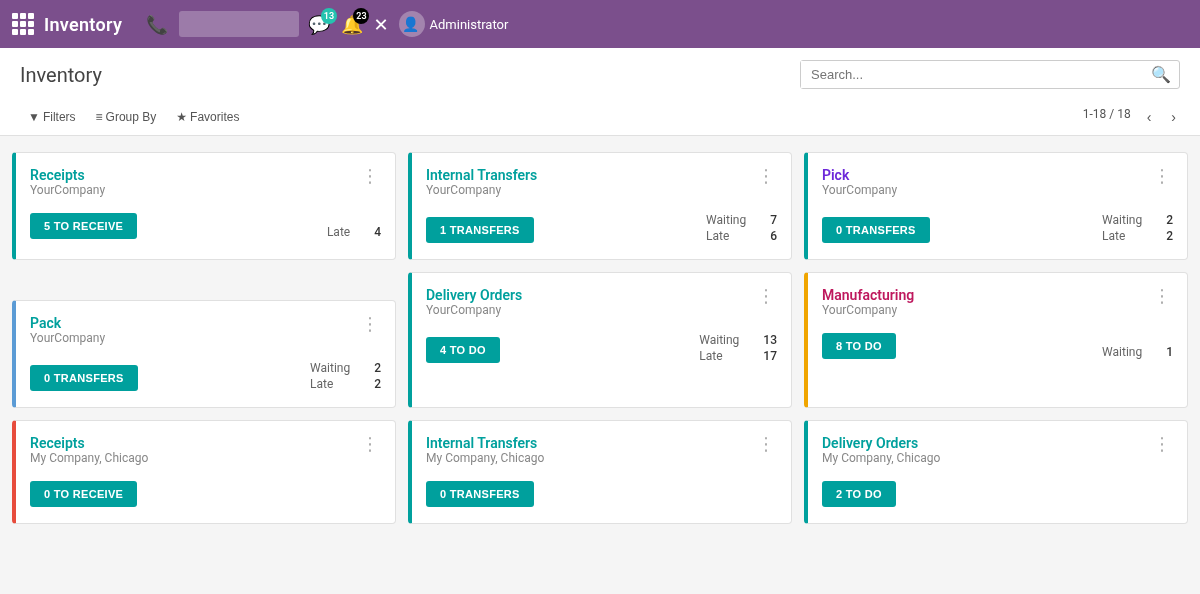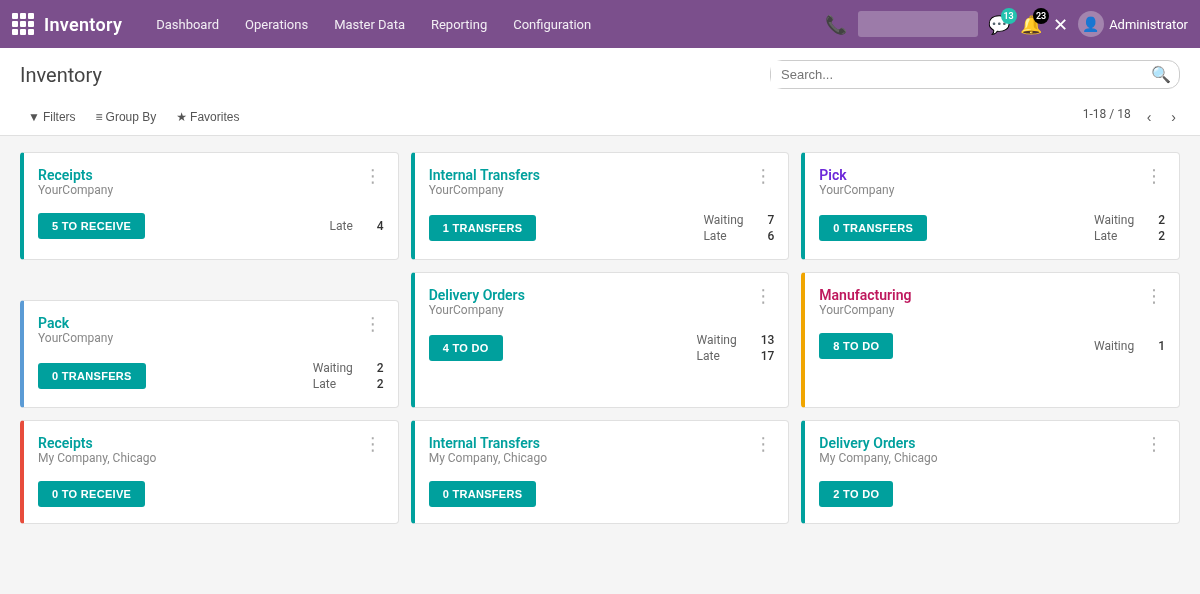--- a/index.html
+++ b/index.html
@@ -119,23 +119,23 @@
     .page-title {
       font-size: 20px;
       font-weight: 400;
       color: #444;
       flex: 1;
     }
     .search-container {
       display: flex;
       align-items: center;
       border: 1px solid #ccc;
-      border-radius: 12px;
+      border-radius: 3px;
       background: white;
-      width: 410px;
+      width: 380px;
     }
     .search-input {
       border: none;
       outline: none;
       padding: 6px 10px;
       font-size: 13px;
       width: 100%;
       color: #999;
     }
     .search-btn {
@@ -176,21 +176,21 @@
       background: none;
       border: none;
       cursor: pointer;
       color: #555;
       font-size: 14px;
       padding: 2px 4px;
     }
 
     
     .content {
-      padding: 16px 20px;
+      padding: 16px 12px;
     }
     .cards-grid {
       display: grid;
       grid-template-columns: repeat(3, 1fr);
       gap: 12px;
     }
     .card {
       background: white;
       border: 1px solid #e0e0e0;
       border-radius: 4px;
@@ -220,21 +220,21 @@
       background: none;
       border: none;
       cursor: pointer;
       color: #aaa;
       font-size: 18px;
       line-height: 1;
       padding: 0 2px;
     }
     .card-body {
       display: flex;
-      align-items: center;
+      align-items: flex-end;
       gap: 16px;
     }
     .card-action-btn {
       background: #00a09d;
       color: white;
       border: none;
       border-radius: 3px;
       padding: 7px 14px;
       font-size: 11px;
       font-weight: 700;
@@ -274,27 +274,20 @@
       <span></span>
       <span></span>
     <span></span>
       <span></span>
       <span></span>
     <span></span>
       <span></span>
       <span></span>
   </div>
   <div class="topnav-logo">Inventory</div>
-  <div class="topnav-menu">
-    <span class="topnav-menu-item">Dashboard</span>
-    <span class="topnav-menu-item">Operations</span>
-    <span class="topnav-menu-item">Master Data</span>
-    <span class="topnav-menu-item">Reporting</span>
-    <span class="topnav-menu-item">Configuration</span>
-  </div>
   <div class="topnav-right">
     <div class="topnav-icon-btn">📞</div>
     <input class="topnav-search-bar" type="text" style="">
     <div class="topnav-icon-btn">
       💬
       <span class="badge">13</span>
     </div>
     <div class="topnav-icon-btn">
       🔔
       <span class="badge badge-red">23</span>

